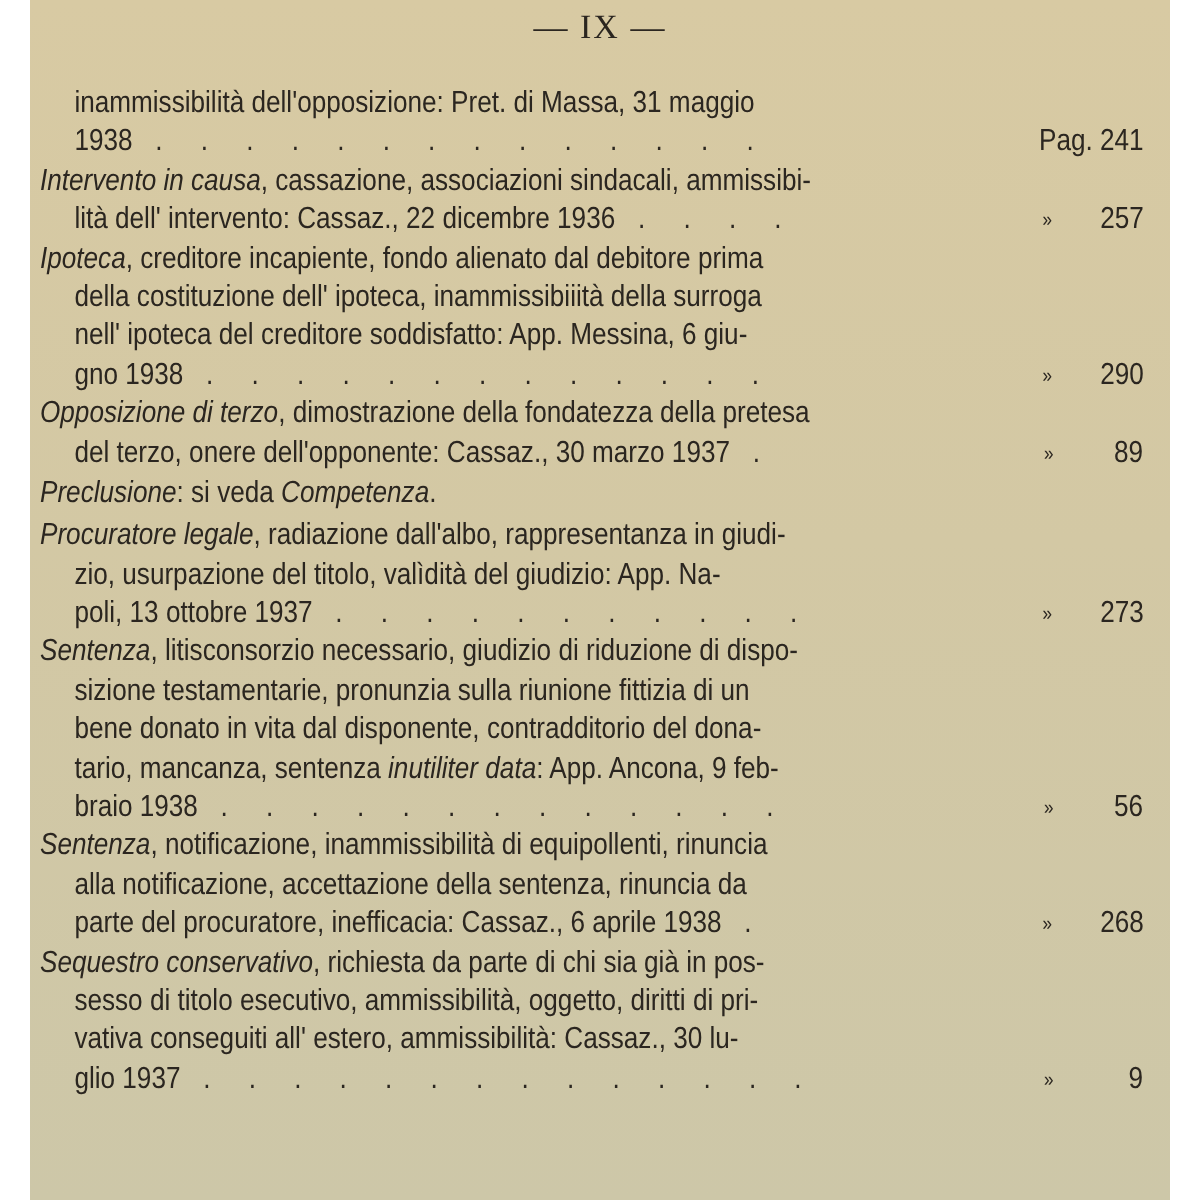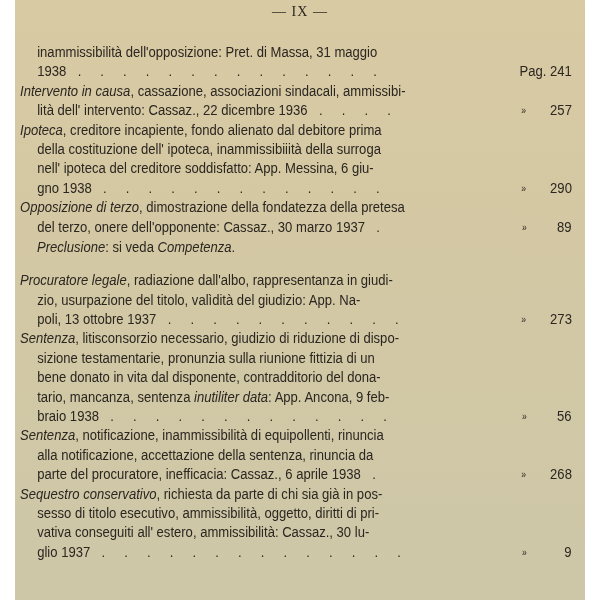--- a/index.html
+++ b/index.html
@@ -5,21 +5,21 @@
   html, body { margin:0; padding:0; }
   body { width:600px; height:600px; background:#ffffff; position:relative; overflow:hidden; }
   .page {
     position:absolute; left:15px; top:0; width:570px; height:600px;
     background: linear-gradient(180deg, #d8caa3 0%, #d3c8a4 45%, #cdc7a8 100%);
     font-family: "Liberation Sans", sans-serif;
     color:#2b2620;
   }
   .header {
     position:absolute; top:4px; left:0; width:100%; text-align:center;
-    font-family:"Liberation Serif", serif; font-size:14px; letter-spacing:1px;
+    font-family:"Liberation Serif", serif; font-size:17px; letter-spacing:1px;
   }
   .entries { position:absolute; left:5px; top:42px; width:552px; }
   .entry { position:relative; }
   .line {
     font-size:15.2px; line-height:19.4px; height:19.4px; white-space:nowrap;
     transform-origin:left center; transform:scaleX(0.86);
     width:580px;
   }
   .indent { padding-left:20px; }
   .dots { letter-spacing:9px; }
@@ -58,25 +58,25 @@
       <div class="line indent"><span>gno 1938</span><span class="dots">  . . . . . . . . . . . . .</span></div>
       <div class="pageref" style="top:58.2px"><span class="raq">»</span><span class="num">290</span></div>
     </div>
 
     <div class="entry">
       <div class="line"><span class="it">Opposizione di terzo</span><span>, dimostrazione della fondatezza della pretesa</span></div>
       <div class="line indent"><span>del terzo, onere dell'opponente: Cassaz., 30 marzo 1937</span><span class="dots">  .</span></div>
       <div class="pageref" style="top:19.4px"><span class="raq">»</span><span class="num">89</span></div>
     </div>
 
-    <div class="entry" style="margin-top:1px;margin-left:17px;">
+    <div class="entry" style="margin-top:1px;">
       <div class="line"><span class="it">Preclusione</span><span>: si veda </span><span class="it">Competenza</span><span>.</span></div>
     </div>
 
-    <div class="entry" style="margin-top:14px;">
+    <div class="entry" style="margin-top:2px;">
       <div class="line"><span class="it">Procuratore legale</span><span>, radiazione dall'albo, rappresentanza in giudi-</span></div>
       <div class="line indent">zio, usurpazione del titolo, valìdità del giudizio: App. Na-</div>
       <div class="line indent"><span>poli, 13 ottobre 1937</span><span class="dots"> . . . . . . . . . . .</span></div>
       <div class="pageref" style="top:38.8px"><span class="raq">»</span><span class="num">273</span></div>
     </div>
 
 
     <div class="entry">
       <div class="line"><span class="it">Sentenza</span><span>, litisconsorzio necessario, giudizio di riduzione di dispo-</span></div>
       <div class="line indent">sizione testamentarie, pronunzia sulla riunione fittizia di un</div>

